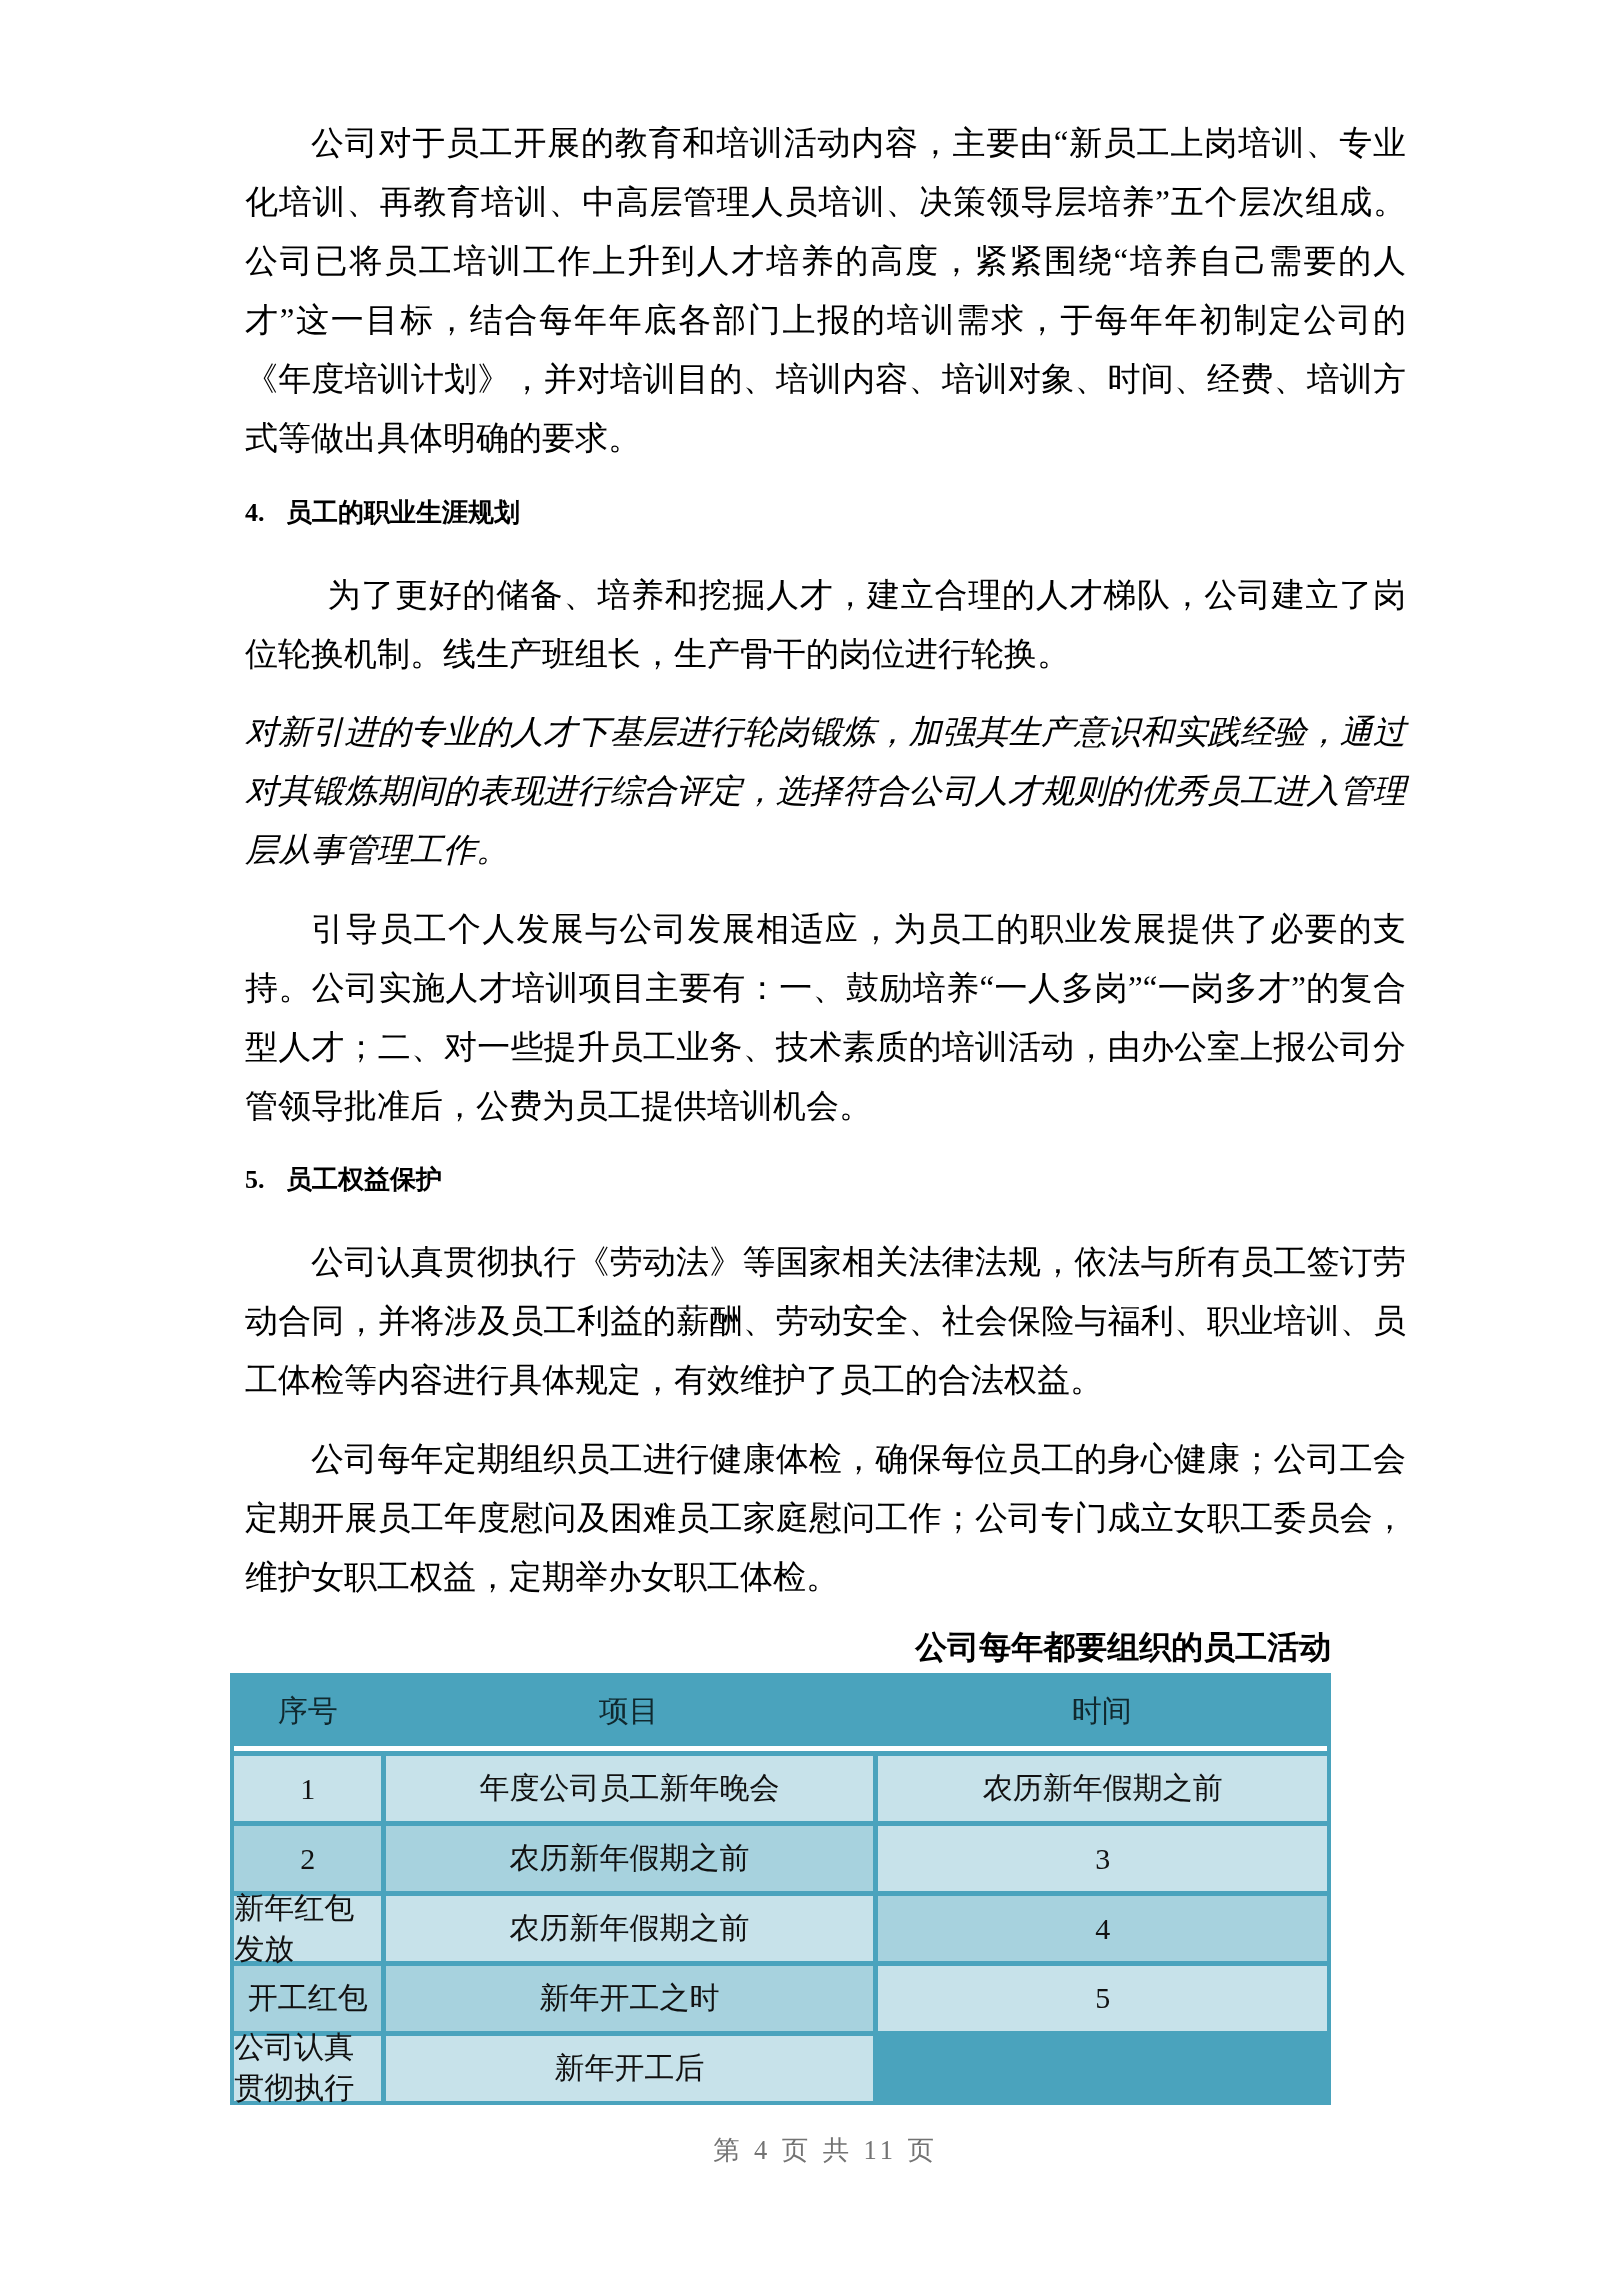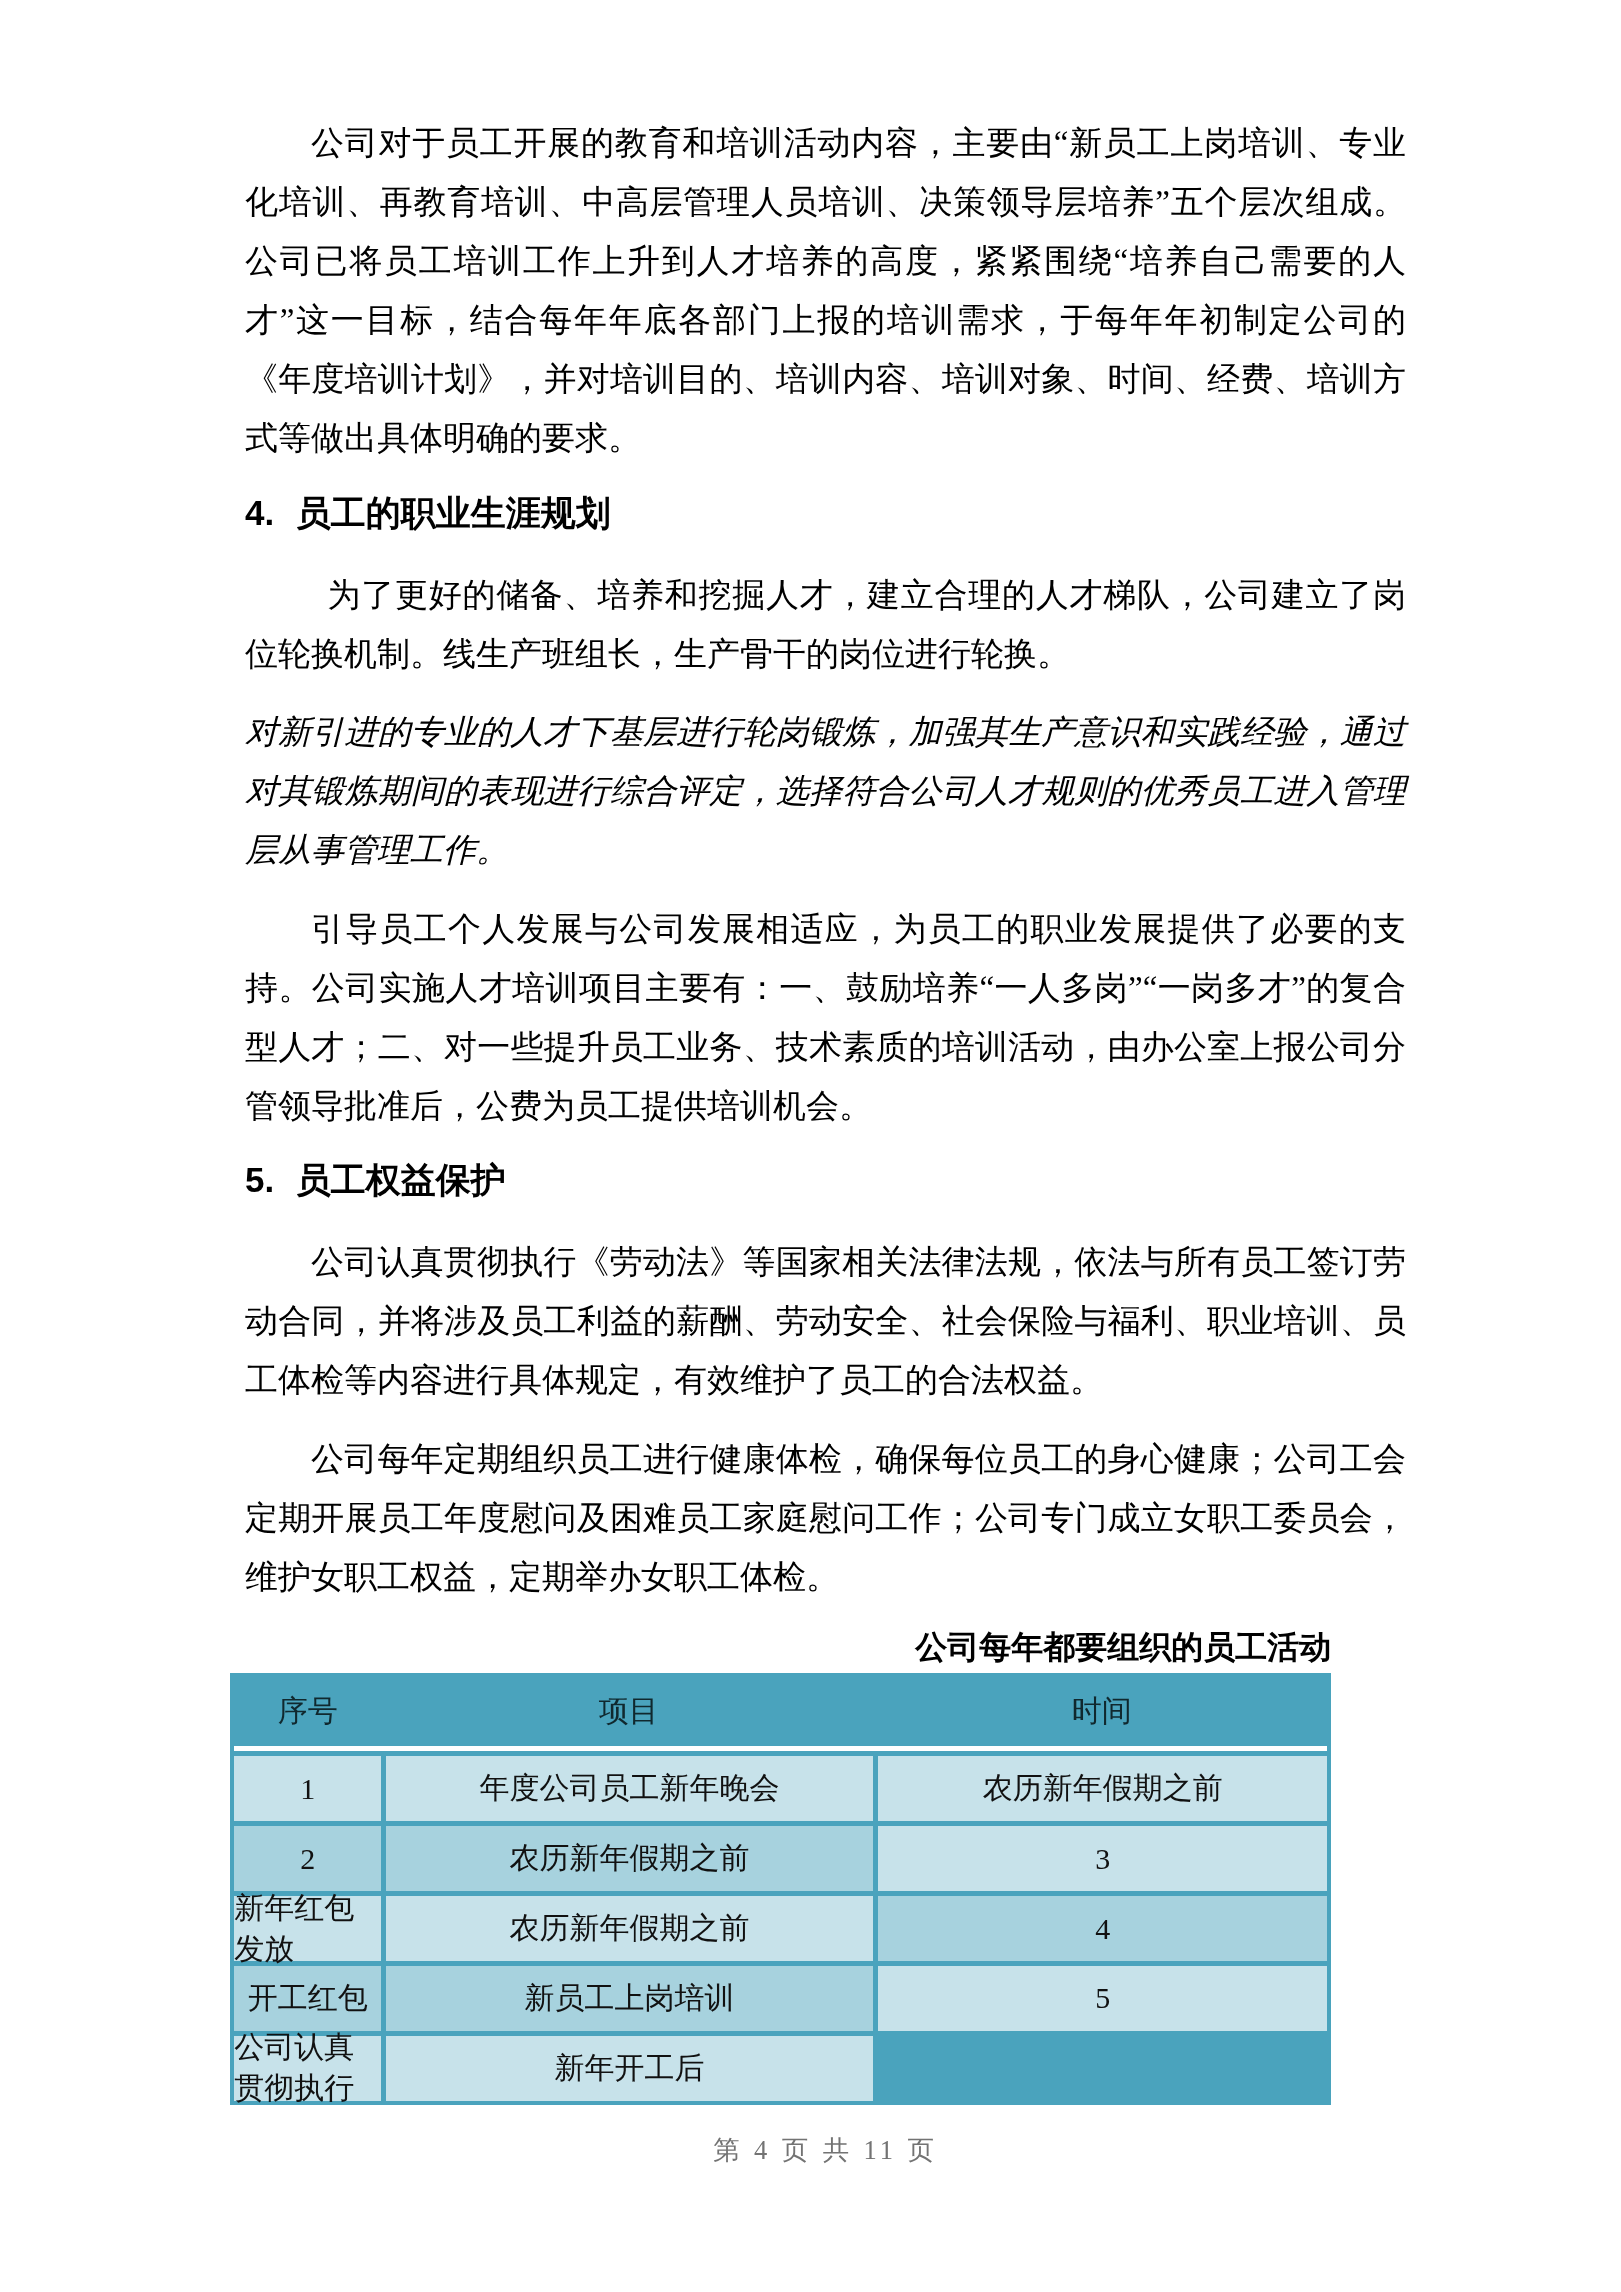--- a/index.html
+++ b/index.html
@@ -24,23 +24,23 @@
     font-size: 33px;
     line-height: 59px;
     text-align: justify;
     text-justify: inter-character;
     margin: 0 0 19.6px 0;
   }
   .indent-2 { text-indent: 2em; }
   .indent-25 { text-indent: 2.5em; }
   .indent-0 { text-indent: 0; font-style: italic; }
   .heading {
-    font-family: Liberation Sans, sans-serif;
+    font-family: Liberation Serif, serif;
     font-weight: bold;
-    font-size: 35px;
+    font-size: 26px;
     line-height: 45px;
     margin: 21.6px 0 31px 0;
     color: #000000;
   }
   .heading .h-num { margin-right: 21.6px; }
   .table-title {
     font-family: "Liberation Sans", "DejaVu Sans", sans-serif;
     font-weight: bold;
     font-size: 32px;
     line-height: 41px;
@@ -137,21 +137,21 @@
 
       <div class="cell row-even">2</div>
       <div class="cell row-even">农历新年假期之前</div>
 
       <div class="cell row-odd">3</div>
       <div class="cell row-odd">新年红包发放</div>
       <div class="cell row-odd">农历新年假期之前</div>
 
       <div class="cell row-even">4</div>
       <div class="cell row-even">开工红包</div>
-      <div class="cell row-even">新员工上岗培训</div>
+      <div class="cell row-even">新年开工之时</div>
 
       <div class="cell row-odd">5</div>
       <div class="cell row-odd">公司认真贯彻执行</div>
       <div class="cell row-odd">新年开工后</div>
     </div>
   </div>
 
   <div class="footer">第 4 页 共 11 页</div>
 
 </div>

